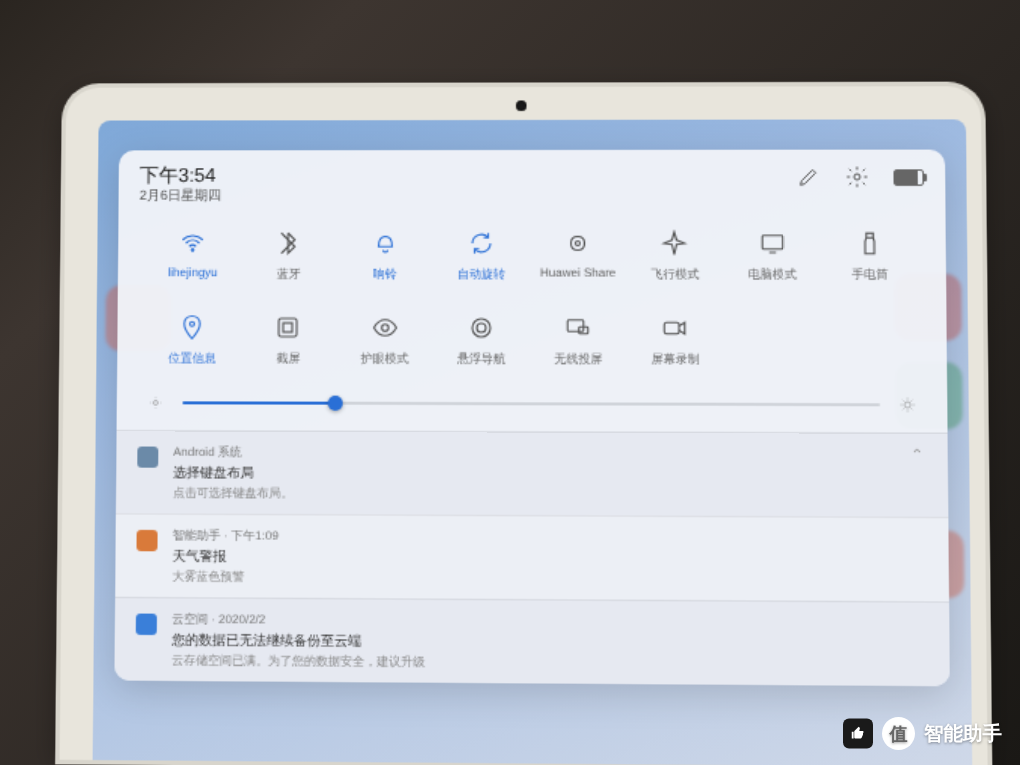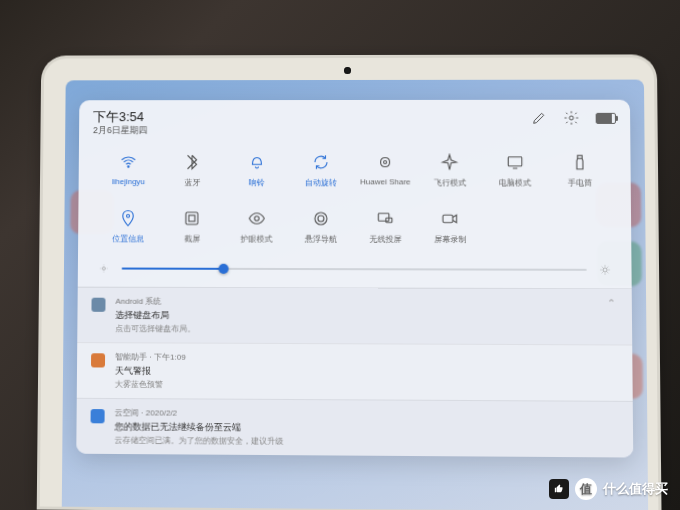--- a/index.html
+++ b/index.html
@@ -383,14 +383,14 @@
   </div>
 </div>
 
 <div class="watermark">
   <div class="upvote">
       <svg viewBox="0 0 24 24">
         <path d="M2 20h3V9H2v11zm19-10c0-1.1-.9-2-2-2h-5l1-4-.1-.7c0-.4-.2-.8-.4-1L13 1 6.6 7.6C6.2 8 6 8.5 6 9v9c0 1.1.9 2 2 2h8c.8 0 1.5-.5 1.8-1.2l2.1-5c.1-.2.1-.5.1-.8v-2z"></path>
       </svg>
     </div>
   <div class="badge">值</div>
-  <span>什么值得买</span>
+  <span>智能助手</span>
 </div>
 
 </body></html>

